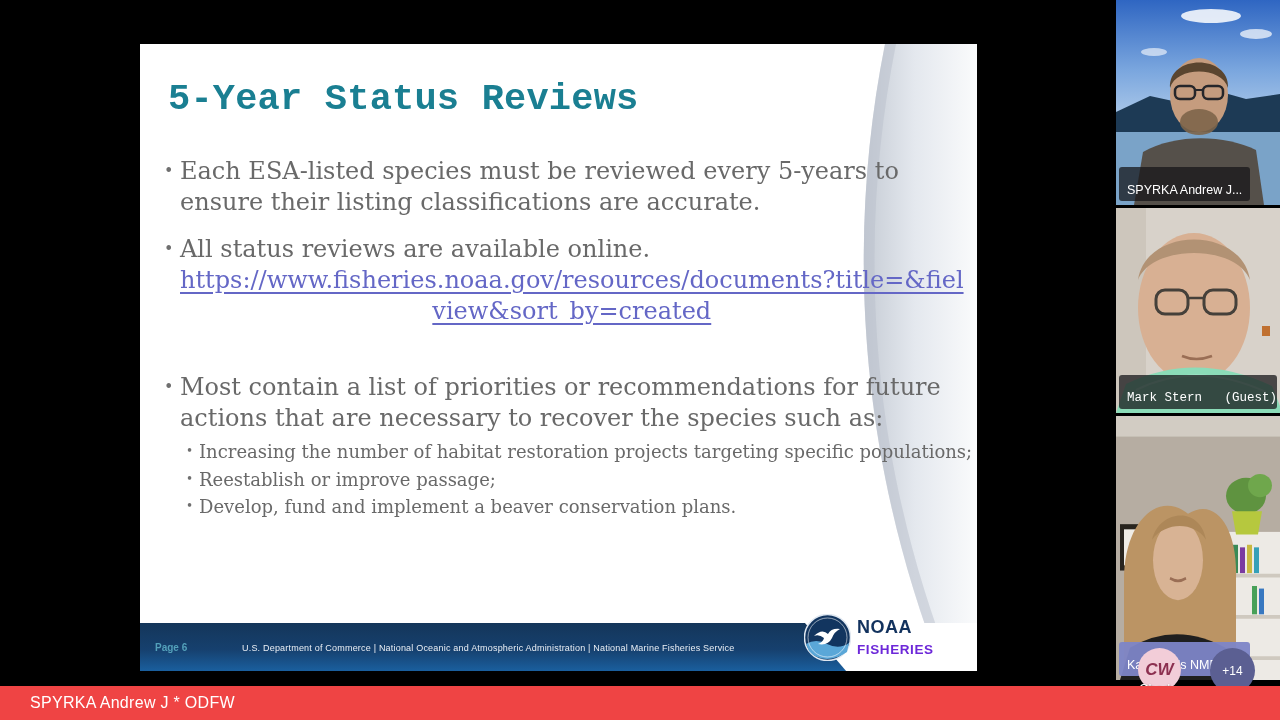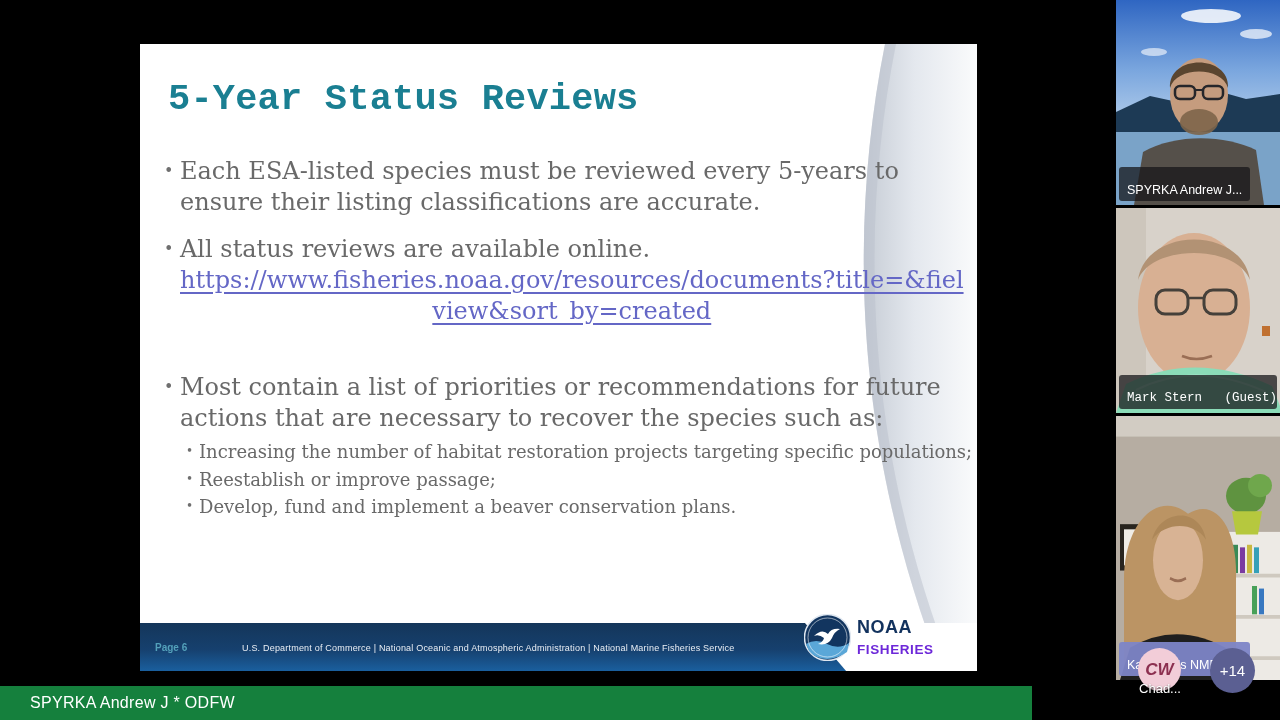--- a/index.html
+++ b/index.html
@@ -65,24 +65,24 @@
 
   
   .avatar-cw { position:absolute; left:1138px; top:648px; width:43px; height:43px;
                border-radius:50%; background:#f2cdd8; color:#8c3050;
                display:flex; align-items:center; justify-content:center;
                font-size:17px; font-weight:bold;font-style:italic; }
   .avatar-cw-name { position:absolute; left:1127px; top:681px; width:66px; text-align:center;
                     color:#fff; font-size:13px; text-shadow:0 1px 2px #000; }
   .avatar-more { position:absolute; left:1210px; top:648px; width:45px; height:45px;
                  border-radius:50%; background:#5b5f92; color:#fff;
-                 display:flex; align-items:center; justify-content:center; font-size:15px; }
-
-  
-  .speaker-bar { position:absolute; left:0; top:686px; width:1032px; height:34px; background:#15803d; }
+                 display:flex; align-items:center; justify-content:center; font-size:12px; }
+
+  
+  .speaker-bar { position:absolute; left:0; top:686px; width:1280px; height:34px; background:#ef4444; }
   .speaker-name { position:absolute; left:30px; top:8px; color:#fff; font-size:16px;
                   letter-spacing:0.3px; }
 </style>
 </head>
 <body>
 
 <div class="stage">
 
   <div class="slide">
 

